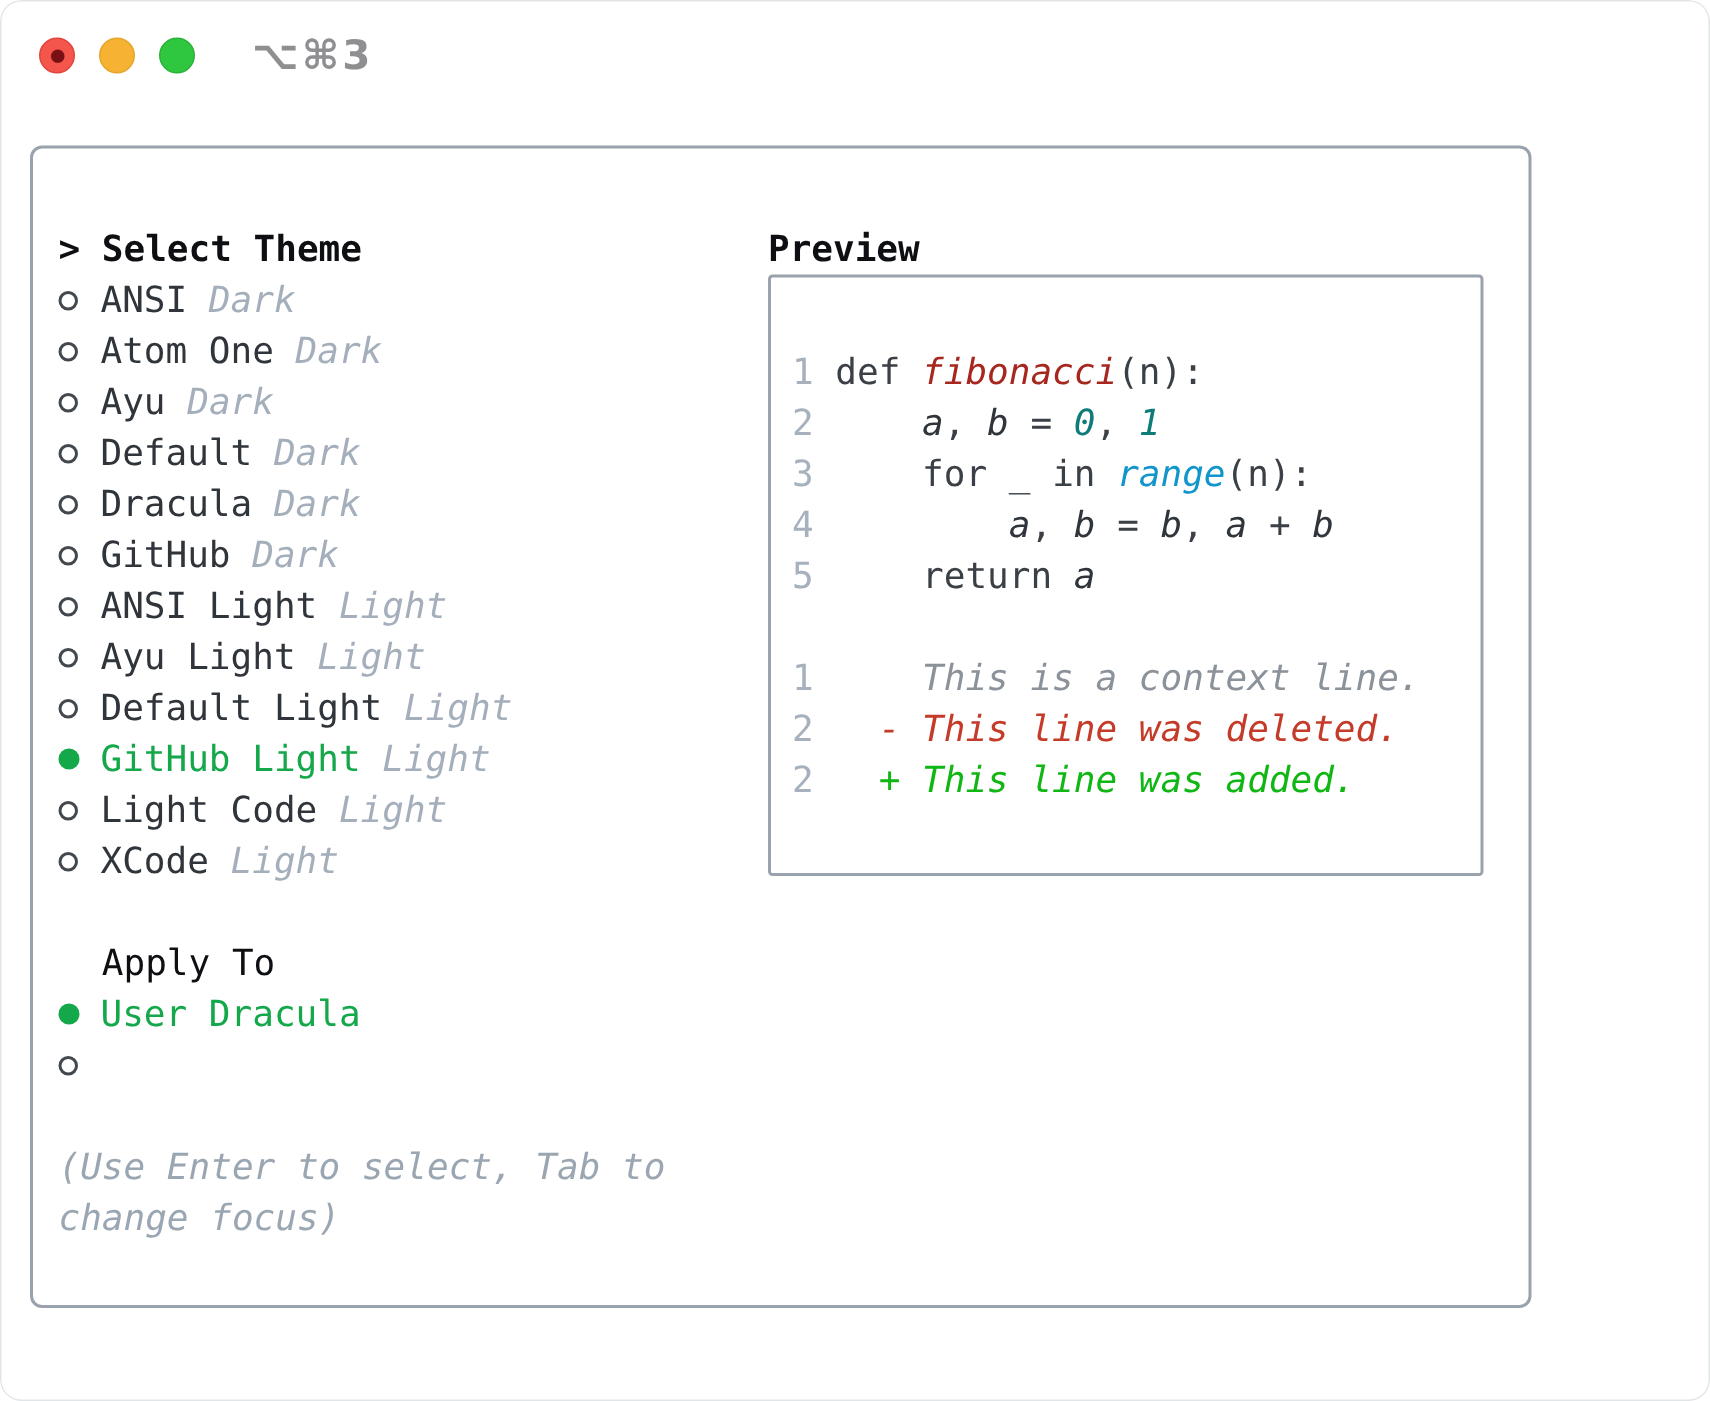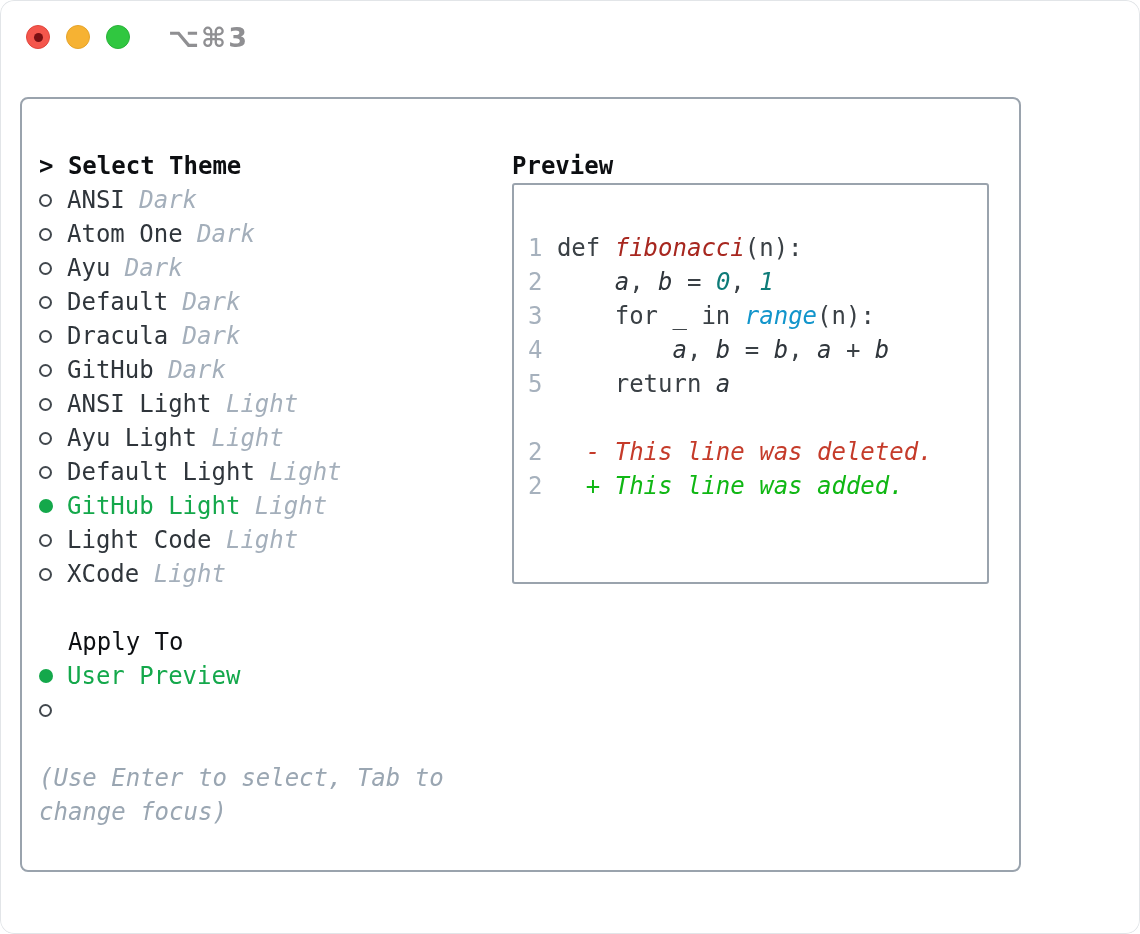--- a/index.html
+++ b/index.html
@@ -91,38 +91,39 @@
             <div class="row"><span class="bullet"></span><span class="tname" style="color: rgb(47, 53, 59);">ANSI Light</span><span class="tvariant" style="color: rgb(164, 175, 187);"> Light</span></div>
             <div class="row"><span class="bullet"></span><span class="tname" style="color: rgb(47, 53, 59);">Ayu Light</span><span class="tvariant" style="color: rgb(164, 175, 187);"> Light</span></div>
             <div class="row"><span class="bullet"></span><span class="tname" style="color: rgb(47, 53, 59);">Default Light</span><span class="tvariant" style="color: rgb(164, 175, 187);"> Light</span></div>
             <div class="row"><span class="bullet sel" style="background: rgb(20, 168, 75);"></span><span class="tname" style="color: rgb(20, 168, 75);">GitHub Light</span><span class="tvariant" style="color: rgb(164, 175, 187);"> Light</span></div>
             <div class="row"><span class="bullet"></span><span class="tname" style="color: rgb(47, 53, 59);">Light Code</span><span class="tvariant" style="color: rgb(164, 175, 187);"> Light</span></div>
             <div class="row"><span class="bullet"></span><span class="tname" style="color: rgb(47, 53, 59);">XCode</span><span class="tvariant" style="color: rgb(164, 175, 187);"> Light</span></div>
           </div>
         <div class="spacer"></div>
         <div class="line hdr-plain">  Apply To</div>
         <div id="apply-list">
-            <div class="row"><span class="bullet sel" style="background: rgb(20, 168, 75);"></span><span class="tname" style="color: rgb(20, 168, 75);">User Preview</span></div>
+            <div class="row"><span class="bullet sel" style="background: rgb(20, 168, 75);"></span><span class="tname" style="color: rgb(20, 168, 75);">User Dracula</span></div>
             <div class="row"><span class="bullet"></span></div>
           </div>
         <div class="hint" style="color: rgb(154, 166, 178);">(Use Enter to select, Tab to change focus)</div>
       </div>
 
       <div class="col-right">
         <div class="line hdr">Preview</div>
         <div class="preview-box">
           <div id="code-block">
               <div class="line"><span class="lineno" style="color: rgb(166, 177, 189);">1</span><span style="color: rgb(58, 64, 69);"> </span><span style="color: rgb(58, 64, 69);">def </span><span class="it" style="color: rgb(167, 39, 31);">fibonacci</span><span style="color: rgb(58, 64, 69);">(n):</span></div>
               <div class="line"><span class="lineno" style="color: rgb(166, 177, 189);">2</span><span style="color: rgb(58, 64, 69);">     </span><span class="it" style="color: rgb(47, 53, 59);">a</span><span style="color: rgb(58, 64, 69);">, </span><span class="it" style="color: rgb(47, 53, 59);">b</span><span style="color: rgb(58, 64, 69);"> = </span><span class="it" style="color: rgb(14, 123, 120);">0</span><span style="color: rgb(58, 64, 69);">, </span><span class="it" style="color: rgb(14, 123, 120);">1</span></div>
               <div class="line"><span class="lineno" style="color: rgb(166, 177, 189);">3</span><span style="color: rgb(58, 64, 69);">     </span><span style="color: rgb(58, 64, 69);">for</span><span style="color: rgb(58, 64, 69);"> _ </span><span style="color: rgb(58, 64, 69);">in</span><span style="color: rgb(58, 64, 69);"> </span><span class="it" style="color: rgb(18, 149, 203);">range</span><span style="color: rgb(58, 64, 69);">(n):</span></div>
               <div class="line"><span class="lineno" style="color: rgb(166, 177, 189);">4</span><span style="color: rgb(58, 64, 69);">         </span><span class="it" style="color: rgb(47, 53, 59);">a</span><span style="color: rgb(58, 64, 69);">, </span><span class="it" style="color: rgb(47, 53, 59);">b</span><span style="color: rgb(58, 64, 69);"> = </span><span class="it" style="color: rgb(47, 53, 59);">b</span><span style="color: rgb(58, 64, 69);">, </span><span class="it" style="color: rgb(47, 53, 59);">a</span><span style="color: rgb(58, 64, 69);"> + </span><span class="it" style="color: rgb(47, 53, 59);">b</span></div>
               <div class="line"><span class="lineno" style="color: rgb(166, 177, 189);">5</span><span style="color: rgb(58, 64, 69);">     </span><span style="color: rgb(58, 64, 69);">return </span><span class="it" style="color: rgb(47, 53, 59);">a</span></div>
             </div>
           <div class="spacer"></div>
           <div id="diff-block">
+              <div class="line"><span class="lineno" style="color: rgb(166, 177, 189);">1</span><span class="it" style="color: rgb(139, 146, 154);">     This is a context line.</span></div>
               <div class="line"><span class="lineno" style="color: rgb(166, 177, 189);">2</span><span style="color: rgb(58, 64, 69);">   </span><span class="it" style="color: rgb(197, 59, 42);">- This line was deleted.</span></div>
               <div class="line"><span class="lineno" style="color: rgb(166, 177, 189);">2</span><span style="color: rgb(58, 64, 69);">   </span><span class="it" style="color: rgb(16, 183, 20);">+ This line was added.</span></div>
             </div>
         </div>
       </div>
 
     </div>
   </div>
 </div>
 

